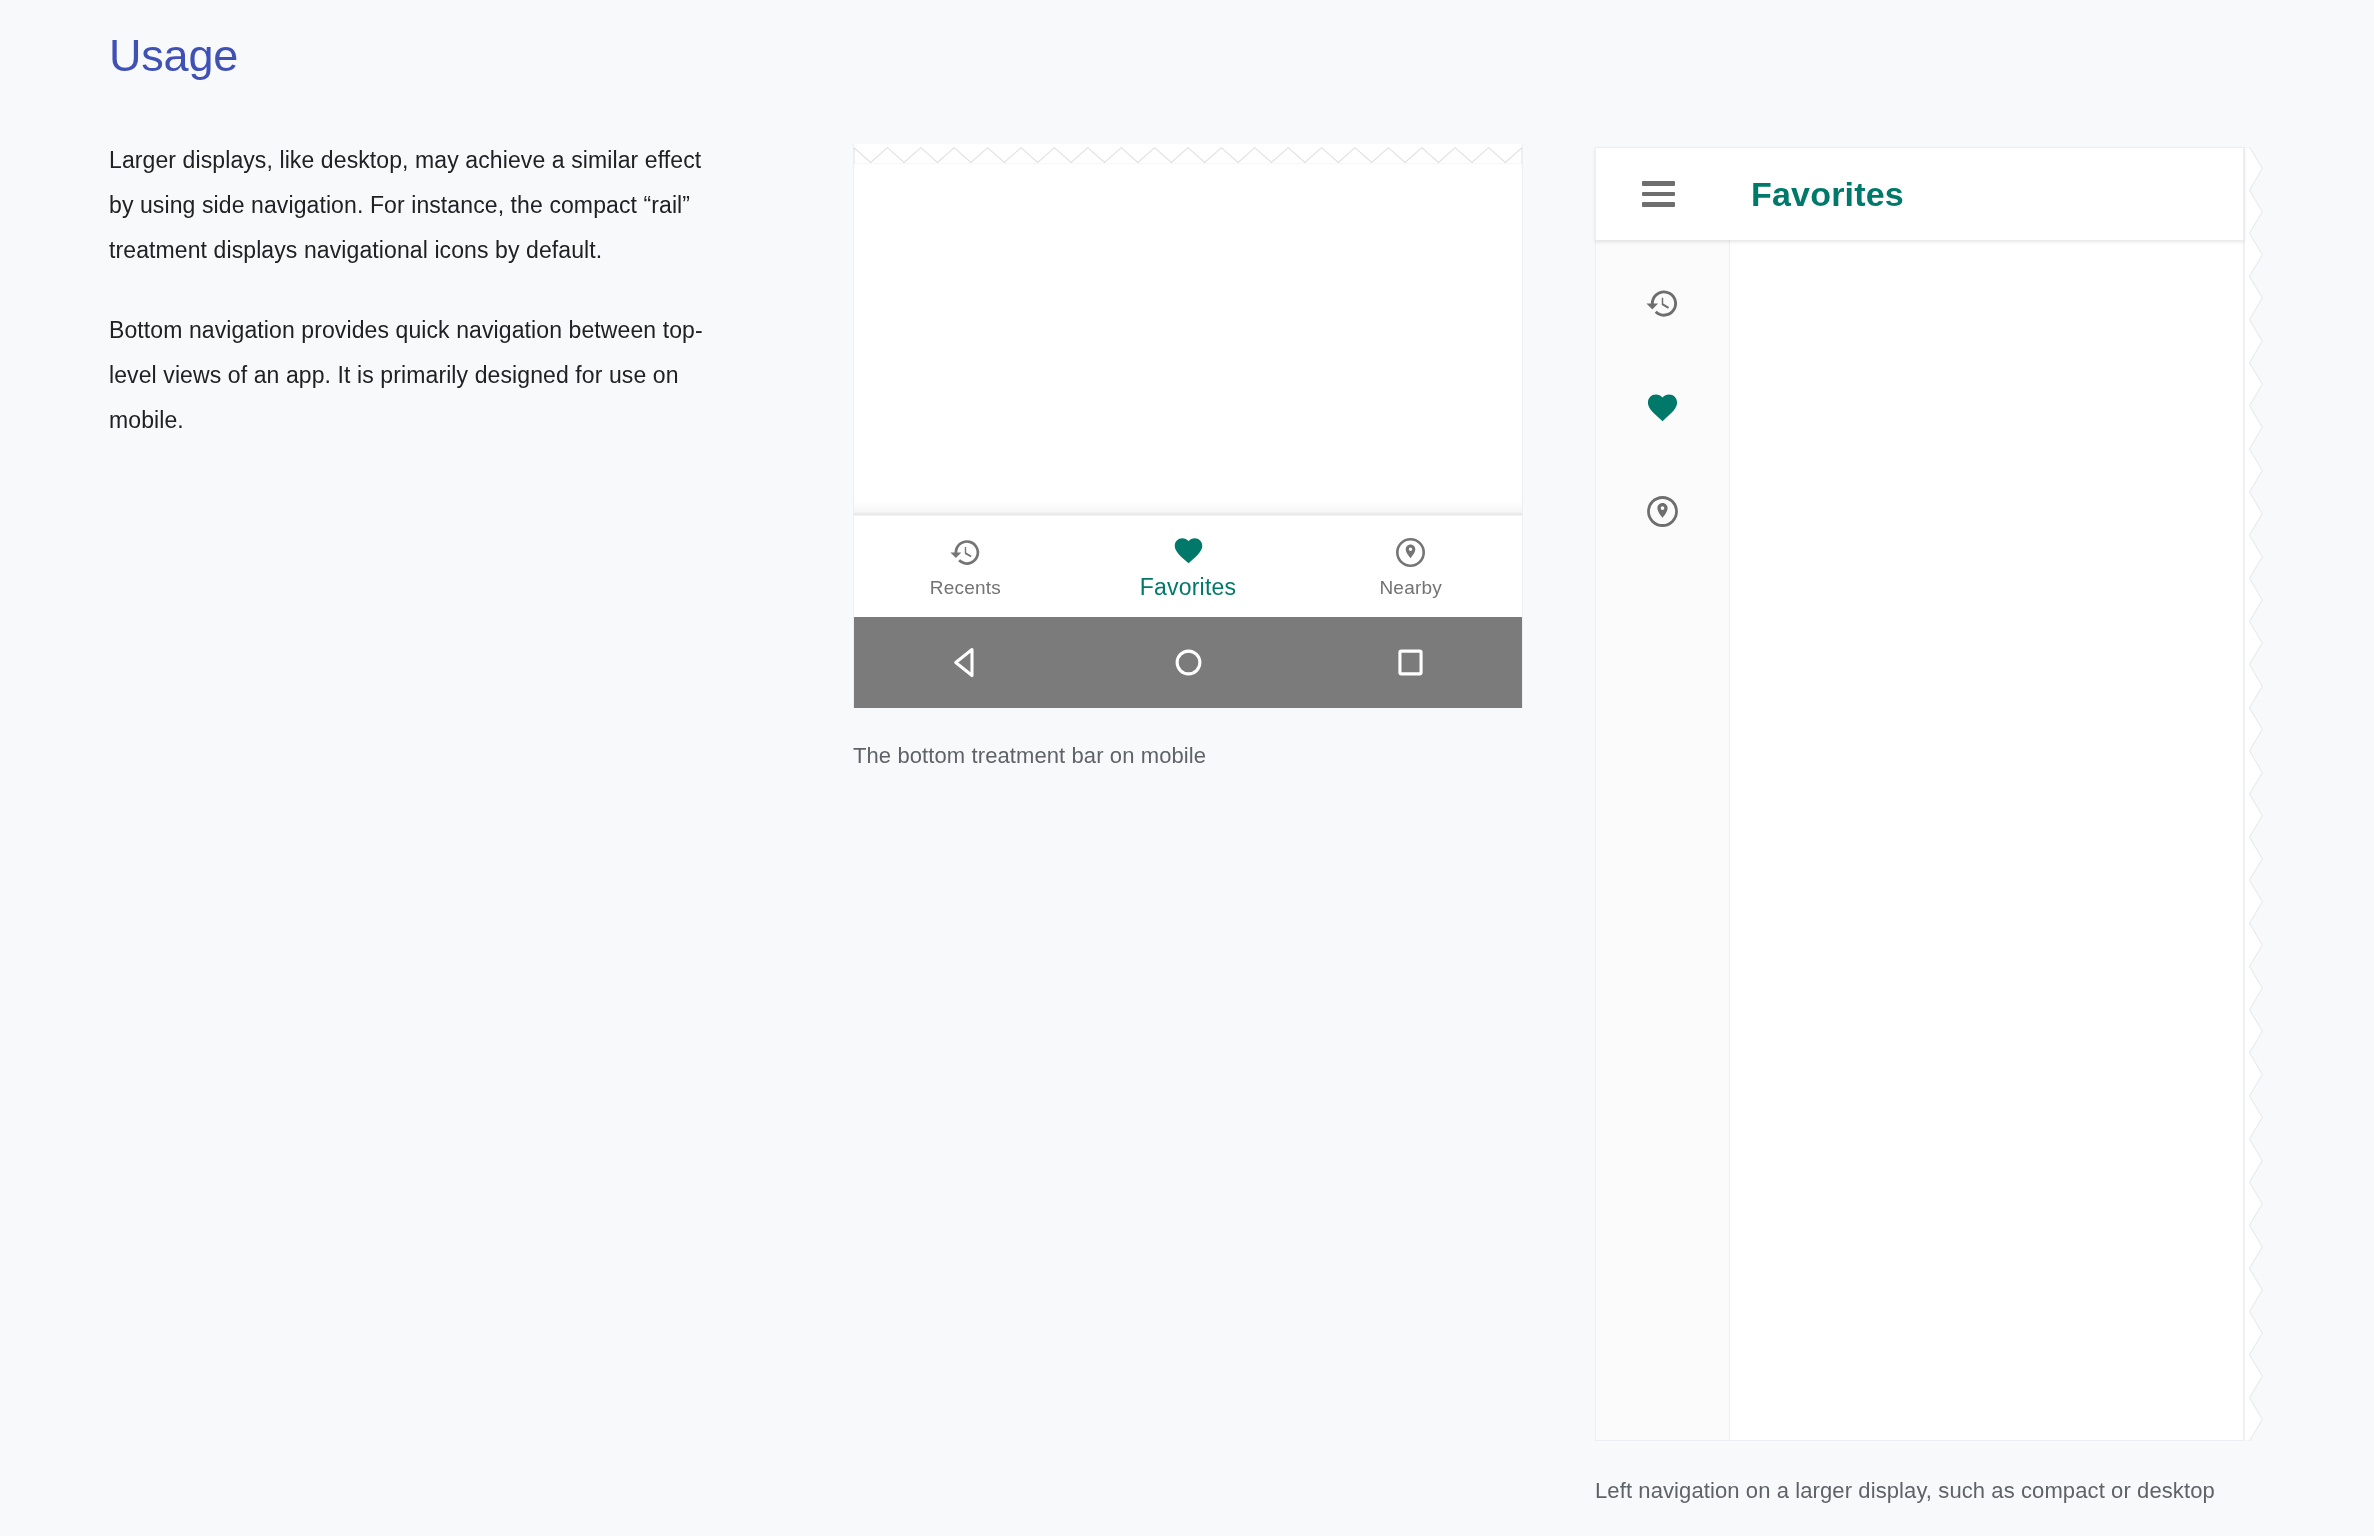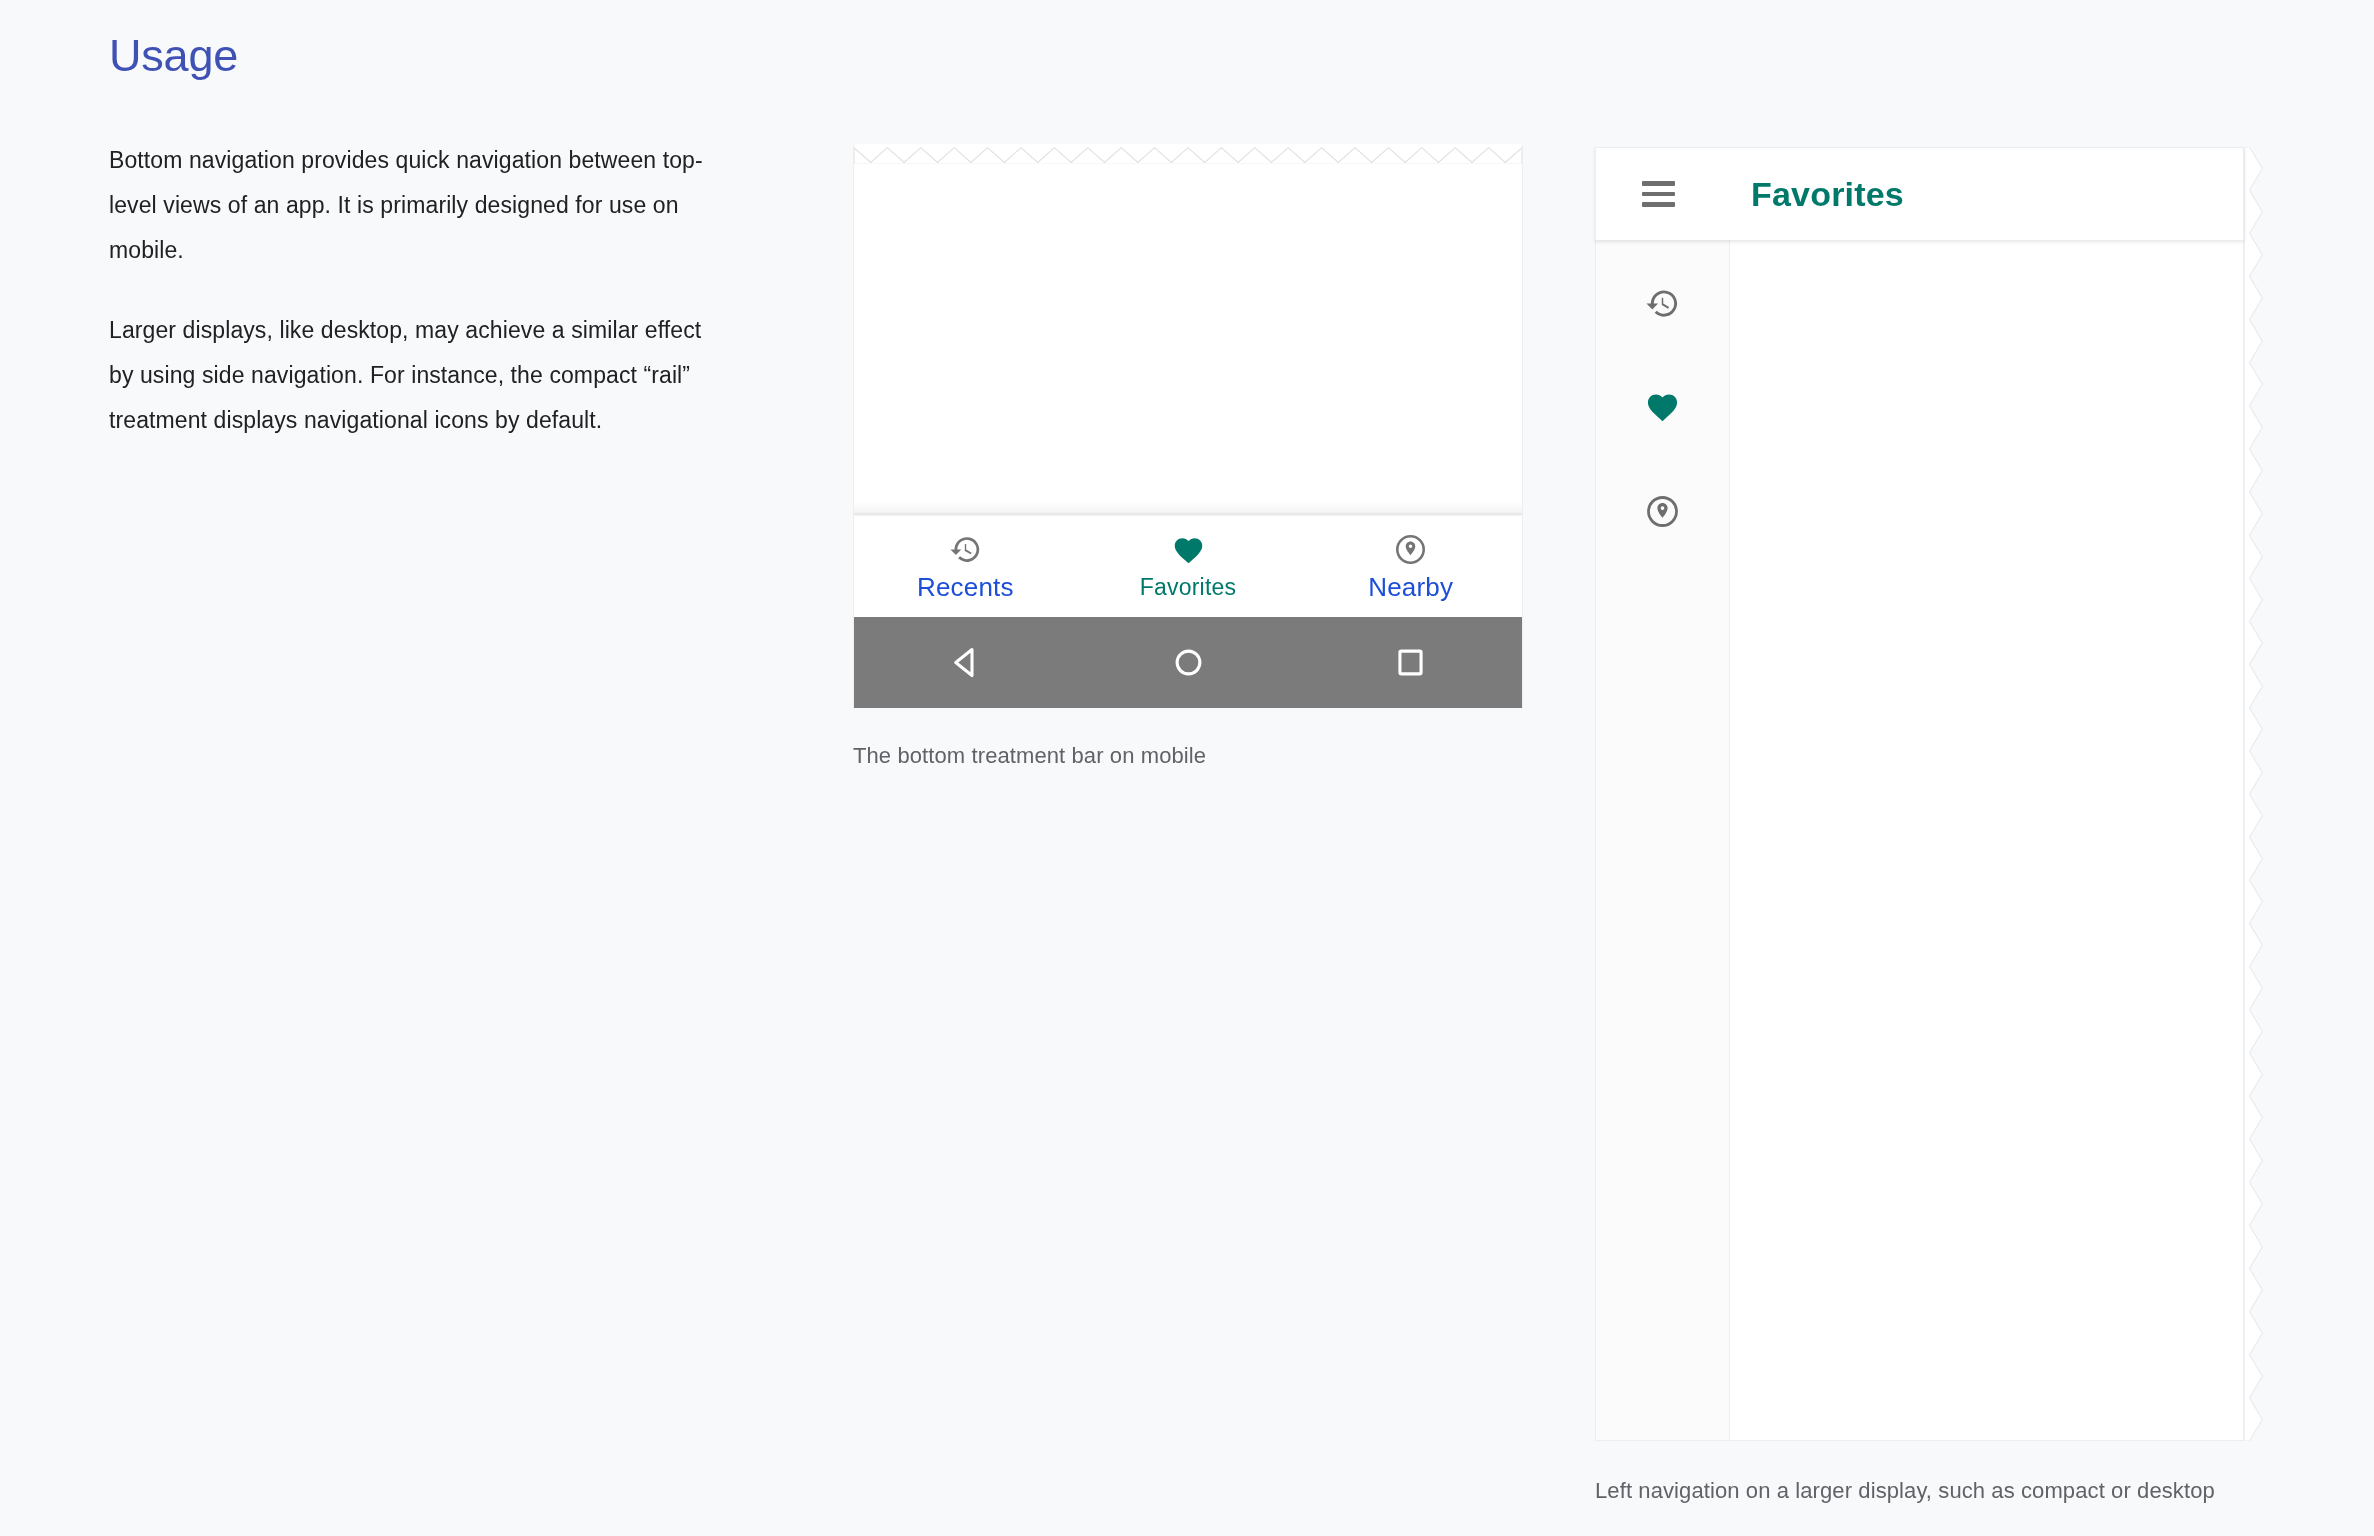--- a/index.html
+++ b/index.html
@@ -111,22 +111,22 @@
     flex-direction: column;
     align-items: center;
     justify-content: center;
     gap: 8.3px;
     height: 100%;
     cursor: pointer;
   }
 
   .bn-icon { width: 33px; height: 33px; display: block; }
   .bn-label {
-    font-size: 26px;
-    color: #1d4ed8;
+    font-size: 19px;
+    color: #737373;
     letter-spacing: 0.2px;
     line-height: 1;
   }
   .bottom-nav-item.active .bn-label { color: #00796b; font-size: 23px; }
 
   .android-bar {
     position: absolute;
     left: 0; right: 0;
     top: 473px;
     height: 91px;
@@ -231,22 +231,22 @@
 
   #caption-desktop { margin-top: 37px; }
 </style>
 </head>
 <body>
 
 <div id="page">
 
   <div class="text-col">
     <h1 class="page-title">Usage</h1>
+    <p class="body-para">Larger displays, like desktop, may achieve a similar effect by using side navigation. For instance, the compact “rail” treatment displays navigational icons by default.</p>
     <p class="body-para">Bottom navigation provides quick navigation between top-level views of an app. It is primarily designed for use on mobile.</p>
-    <p class="body-para">Larger displays, like desktop, may achieve a similar effect by using side navigation. For instance, the compact “rail” treatment displays navigational icons by default.</p>
   </div>
 
   <div class="figure" id="figure-mobile">
 
     <div class="mobile-device">
 
       <svg class="torn-top" viewBox="0 0 722 22" preserveAspectRatio="none">
         <path d="M0,22 L0,4 L18.05,20 L36.1,4 L54.15,20 L72.2,4 L90.25,20 L108.3,4 L126.35,20 L144.4,4 L162.45,20 L180.5,4 L198.55,20 L216.6,4 L234.65,20 L252.7,4 L270.75,20 L288.8,4 L306.85,20 L324.9,4 L342.95,20 L361,4 L379.05,20 L397.1,4 L415.15,20 L433.2,4 L451.25,20 L469.3,4 L487.35,20 L505.4,4 L523.45,20 L541.5,4 L559.55,20 L577.6,4 L595.65,20 L613.7,4 L631.75,20 L649.8,4 L667.85,20 L685.9,4 L703.95,20 L722,4 L722,22 Z" fill="#ffffff" stroke="#e0e0e0" stroke-width="1.2"></path>
       </svg>
 

